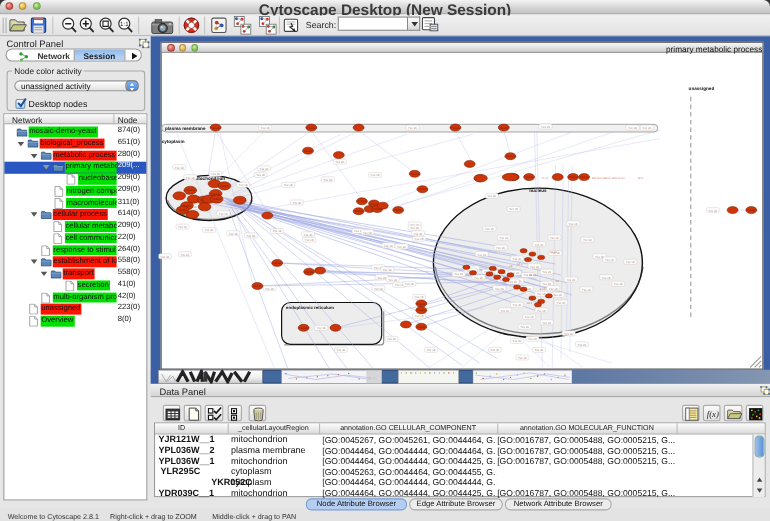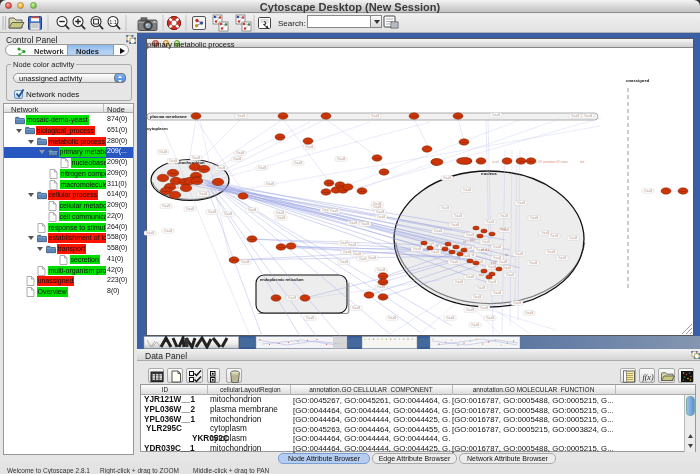--- a/index.html
+++ b/index.html
@@ -6,21 +6,21 @@
 body { font-family:"Liberation Sans", sans-serif; background:#e8e8e8; position:relative; }
 .abs { position:absolute; }
 </style></head><body>
 <div class="abs" style="left:0;top:0;width:6px;height:6px;background:#333;z-index:0;"></div>
 <div class="abs" style="left:694px;top:0;width:6px;height:6px;background:#333;z-index:0;"></div>
 
 <div class="abs" style="left:0;top:0;width:700px;height:13px;background:linear-gradient(#f4f4f4,#d9d9d9 50%,#c3c3c3);border-bottom:1px solid #8e8e8e;border-radius:6px 6px 0 0;">
  <div class="abs" style="left:4.5px;top:2px;width:7px;height:7px;border-radius:50%;background:radial-gradient(circle at 35% 30%,#ffb3ac,#ec5f54 55%,#c93a2f);border:0.5px solid #a5423a;"></div>
  <div class="abs" style="left:17px;top:2px;width:7px;height:7px;border-radius:50%;background:radial-gradient(circle at 35% 30%,#ffe9b0,#f2bb45 55%,#d59427);border:0.5px solid #b08e38;"></div>
  <div class="abs" style="left:29.5px;top:2px;width:7px;height:7px;border-radius:50%;background:radial-gradient(circle at 35% 30%,#d3f5b5,#83cb55 55%,#58a236);border:0.5px solid #6fa344;"></div>
- <div class="abs" style="left:0;top:1px;width:700px;text-align:center;font-size:11px;font-weight:bold;color:#3a3a3a;">Cytoscape Desktop (New Session)</div>
+ <div class="abs" style="left:0;top:1px;width:700px;text-align:center;font-size:14px;font-weight:bold;color:#3a3a3a;">Cytoscape Desktop (New Session)</div>
 </div>
 
 <div class="abs" style="left:0;top:14px;width:700px;height:19px;background:linear-gradient(#f0f0f0,#e2e2e2);border-bottom:1px solid #b0b0b0;"></div>
 <svg class="abs" style="left:0;top:12px;" width="700" height="21" viewBox="0 0 700 21">
     <path d="M3 4 V18 M5.5 4 V18" stroke="#bbb" stroke-width="1.2" fill="none"></path>
     <path d="M48 3 V19" stroke="#c4c4c4" stroke-width="1"></path>
     <path d="M126 3 V19" stroke="#c4c4c4" stroke-width="1"></path>
     <path d="M163 3 V19" stroke="#c4c4c4" stroke-width="1"></path>
     <path d="M186 3 V19" stroke="#c4c4c4" stroke-width="1"></path>
     <path d="M254 3 V19" stroke="#c4c4c4" stroke-width="1"></path>
@@ -128,21 +128,21 @@
       <rect x="0.2" y="5.4" width="1.8" height="1.8" fill="#4a6fa5"></rect>
       <rect x="4" y="3.2" width="5.2" height="5.2" fill="#fdfdf8" stroke="#a89858" stroke-width="0.9"></rect>
       <rect x="8.2" y="2.6" width="1.8" height="1.8" fill="#4a6fa5"></rect>
       <rect x="3.2" y="7" width="1.8" height="1.8" fill="#4a6fa5"></rect>
       <rect x="8.2" y="7" width="1.8" height="1.8" fill="#4a6fa5"></rect>
     </svg>
 
  <div class="abs" style="left:5px;top:11px;width:124px;height:12px;background:#fdfdfd;border:1px solid #9a9a9a;border-radius:6px;overflow:hidden;">
    <div class="abs" style="left:61px;top:0;width:47px;height:12px;background:linear-gradient(#8fb9ec,#b4d2f4 60%,#a6c8f0);border-left:1px solid #9a9a9a;border-right:1px solid #9a9a9a;"></div>
    <div class="abs" style="left:28px;top:1.5px;font-size:7.5px;font-weight:bold;color:#333;">Network</div>
-   <div class="abs" style="left:70px;top:1.5px;font-size:7.5px;font-weight:bold;color:#1a1a1a;">Nodes</div>
+   <div class="abs" style="left:70px;top:1.5px;font-size:7.5px;font-weight:bold;color:#1a1a1a;">Session</div>
    <div class="abs" style="left:114px;top:3px;width:0;height:0;border-top:3.5px solid transparent;border-bottom:3.5px solid transparent;border-left:5px solid #111;"></div>
  </div>
  <svg class="abs" style="left:17px;top:14px" width="10" height="9" viewBox="0 0 10 9">
       <circle cx="2" cy="2" r="1.5" fill="#2a9a2a"></circle>
       <circle cx="7" cy="4.5" r="1.5" fill="#2a9a2a"></circle>
       <circle cx="2.5" cy="7.5" r="1.5" fill="#6ac06a"></circle>
       <path d="M2 2 L7 4.5 L2.5 7.5" stroke="#2a9a2a" stroke-width="0.7" fill="none"></path>
     </svg>
 
  <div class="abs" style="left:6px;top:31px;width:126px;height:37px;border:1px solid #aaa;border-radius:3px;"></div>
@@ -154,21 +154,21 @@
    <svg width="10" height="8" viewBox="0 0 10 8" style="position:absolute;left:0;top:0.5px">
         <path d="M5 0.5 L7 3 H3 Z" fill="#fff"></path>
         <path d="M5 7.5 L3 5 H7 Z" fill="#fff"></path>
       </svg>
  </div>
 
  <div class="abs" style="left:14px;top:57px;width:9px;height:9px;background:linear-gradient(#eef5ff,#bcd6f2);border:1px solid #6d92bb;border-radius:2px;"></div>
  <svg class="abs" style="left:14px;top:54px" width="12" height="12" viewBox="0 0 12 12">
       <path d="M2.5 6.5 L5 9.5 L9.5 2.5" stroke="#1d4f8a" stroke-width="1.8" fill="none"></path>
     </svg>
- <div class="abs" style="left:26px;top:57px;font-size:8px;color:#111;">Network nodes</div>
+ <div class="abs" style="left:26px;top:57px;font-size:8px;color:#111;">Desktop nodes</div>
 </div>
 <div class="abs" style="left:3px;top:103px;width:131px;height:352px;background:#fff;border:1px solid #999;">
     <div class="abs" style="left:0;top:0;width:129px;height:9px;background:linear-gradient(#fcfcfc,#dedede);border-bottom:1px solid #aaa;">
       <span style="position:absolute;left:7px;top:0.5px;font-size:7.5px;color:#222;">Network</span>
       <span style="position:absolute;left:103px;top:0.5px;font-size:7.5px;color:#222;">Node</span>
       <span style="position:absolute;left:99px;top:0;width:1px;height:9px;background:#bbb;"></span>
     </div>
     <div class="abs" style="left:0;top:10.5px;width:129px;height:10.75px;">
       <svg style="position:absolute;left:11px;top:1px" width="10" height="9" viewBox="0 0 11 9">
         <path d="M0.5 8 V2 Q0.5 1 1.5 1 L4 1 L5 2.2 L10 2.2 Q10.5 2.2 10.5 3 V8 Z" fill="#5c87b8" stroke="#2d4a6e" stroke-width="0.8"></path>
@@ -311,21 +311,21 @@
       <span style="position:absolute;left:32.5px;top:0.5px;max-width:69.5px;overflow:hidden;display:inline-block;background:#00e000;font-size:7px;line-height:9.5px;color:#111;padding:0 1px;white-space:nowrap;">Overview</span>
       <span style="position:absolute;left:103px;top:0.5px;font-size:7px;color:#111;">8(0)</span>
     </div>
   </div>
 <div class="abs" style="left:137px;top:33px;width:563px;height:316px;background:#3a5fa5;"></div>
 <div class="abs" style="left:146px;top:38px;width:548px;height:298px;border:1px solid #555;background:#fff;">
  <div class="abs" style="left:0;top:0;width:546px;height:9px;background:linear-gradient(#f7f7f7,#cfcfcf);border-bottom:1px solid #888;">
   <div class="abs" style="left:5px;top:1px;width:6.5px;height:6.5px;border-radius:50%;background:radial-gradient(circle at 35% 30%,#ffb3ac,#e05a4e 60%,#c43a2f);border:0.5px solid #a5423a;"></div>
   <div class="abs" style="left:15.5px;top:1px;width:6.5px;height:6.5px;border-radius:50%;background:radial-gradient(circle at 35% 30%,#ffe9b0,#f0b83f 60%,#d59427);border:0.5px solid #b08e38;"></div>
   <div class="abs" style="left:26.5px;top:1px;width:6.5px;height:6.5px;border-radius:50%;background:radial-gradient(circle at 35% 30%,#d3f5b5,#7fc851 60%,#55a033);border:0.5px solid #6fa344;"></div>
-  <div class="abs" style="left:0;top:0.5px;width:546px;text-align:left;font-size:7.5px;color:#111;">primary metabolic process</div>
+  <div class="abs" style="left:0;top:0.5px;width:546px;text-align:right;font-size:7.5px;color:#111;">primary metabolic process</div>
  </div>
 </div>
 <svg class="abs" style="left:144px;top:52px" width="550" height="284" viewBox="0 0 550 284">
     <rect x="3" y="61" width="451" height="7" rx="3.5" fill="#f1f1f1" stroke="#999" stroke-width="0.8"></rect>
     <text x="6" y="66.3" font-size="4.2" font-weight="bold" fill="#111" font-family="Liberation Sans">plasma membrane</text>
     <text x="3" y="78" font-size="4.2" font-weight="bold" fill="#111" font-family="Liberation Sans">cytoplasm</text>
     <ellipse cx="46" cy="128" rx="39" ry="20.5" fill="#ededed" stroke="#111" stroke-width="1.2"></ellipse>
     <text x="46" y="111.5" font-size="4.2" font-weight="bold" fill="#111" text-anchor="middle" font-family="Liberation Sans">mitochondrion</text>
     <ellipse cx="345" cy="187" rx="95" ry="68" fill="#ededed" stroke="#111" stroke-width="1.3"></ellipse>
     <text x="345" y="122.5" font-size="4.2" font-weight="bold" fill="#111" text-anchor="middle" font-family="Liberation Sans">nucleus</text>
@@ -1098,21 +1098,20 @@
     <div class="abs" style="left:0;top:29.6px;width:554px;height:9.65px;font-size:8.2px;color:#111;white-space:nowrap;">
       <span style="position:absolute;left:3px;top:0;font-weight:bold;">YPL036W__1</span>
       <span style="position:absolute;left:69px;top:0;">mitochondrion</span>
       <span style="position:absolute;left:152px;top:0.5px;width:158px;overflow:hidden;display:inline-block;font-size:7.8px;">[GO:0044464, GO:0044444, GO:0044425, G...</span>
       <span style="position:absolute;left:311px;top:0.5px;width:186px;overflow:hidden;display:inline-block;font-size:7.8px;">[GO:0016787, GO:0005488, GO:0005215, G...</span>
     </div>
     <div class="abs" style="left:0;top:39.2px;width:554px;height:9.65px;font-size:8.2px;color:#111;white-space:nowrap;">
       <span style="position:absolute;left:5px;top:0;font-weight:bold;">YLR295C</span>
       <span style="position:absolute;left:69px;top:0;">cytoplasm</span>
       <span style="position:absolute;left:152px;top:0.5px;width:158px;overflow:hidden;display:inline-block;font-size:7.8px;">[GO:0045263, GO:0044464, GO:0044455, G...</span>
-      <span style="position:absolute;left:311px;top:0.5px;width:186px;overflow:hidden;display:inline-block;font-size:7.8px;">[GO:0016787, GO:0005215, GO:0003824, G...</span>
     </div>
     <div class="abs" style="left:0;top:48.9px;width:554px;height:9.65px;font-size:8.2px;color:#111;white-space:nowrap;">
       <span style="position:absolute;left:3px;top:0;font-weight:bold;margin-left:48px;">YKR052C</span>
       <span style="position:absolute;left:69px;top:0;">cytoplasm</span>
       <span style="position:absolute;left:152px;top:0.5px;width:158px;overflow:hidden;display:inline-block;font-size:7.8px;">[GO:0044464, GO:0044444, GO:0044444, G...</span>
     </div>
     <div class="abs" style="left:0;top:58.5px;width:554px;height:9.65px;font-size:8.2px;color:#111;white-space:nowrap;text-decoration:underline;">
       <span style="position:absolute;left:3px;top:0;font-weight:bold;">YDR039C__1</span>
       <span style="position:absolute;left:69px;top:0;">mitochondrion</span>
       <span style="position:absolute;left:152px;top:0.5px;width:158px;overflow:hidden;display:inline-block;font-size:7.8px;">[GO:0044464, GO:0044444, GO:0044425, G...</span>

